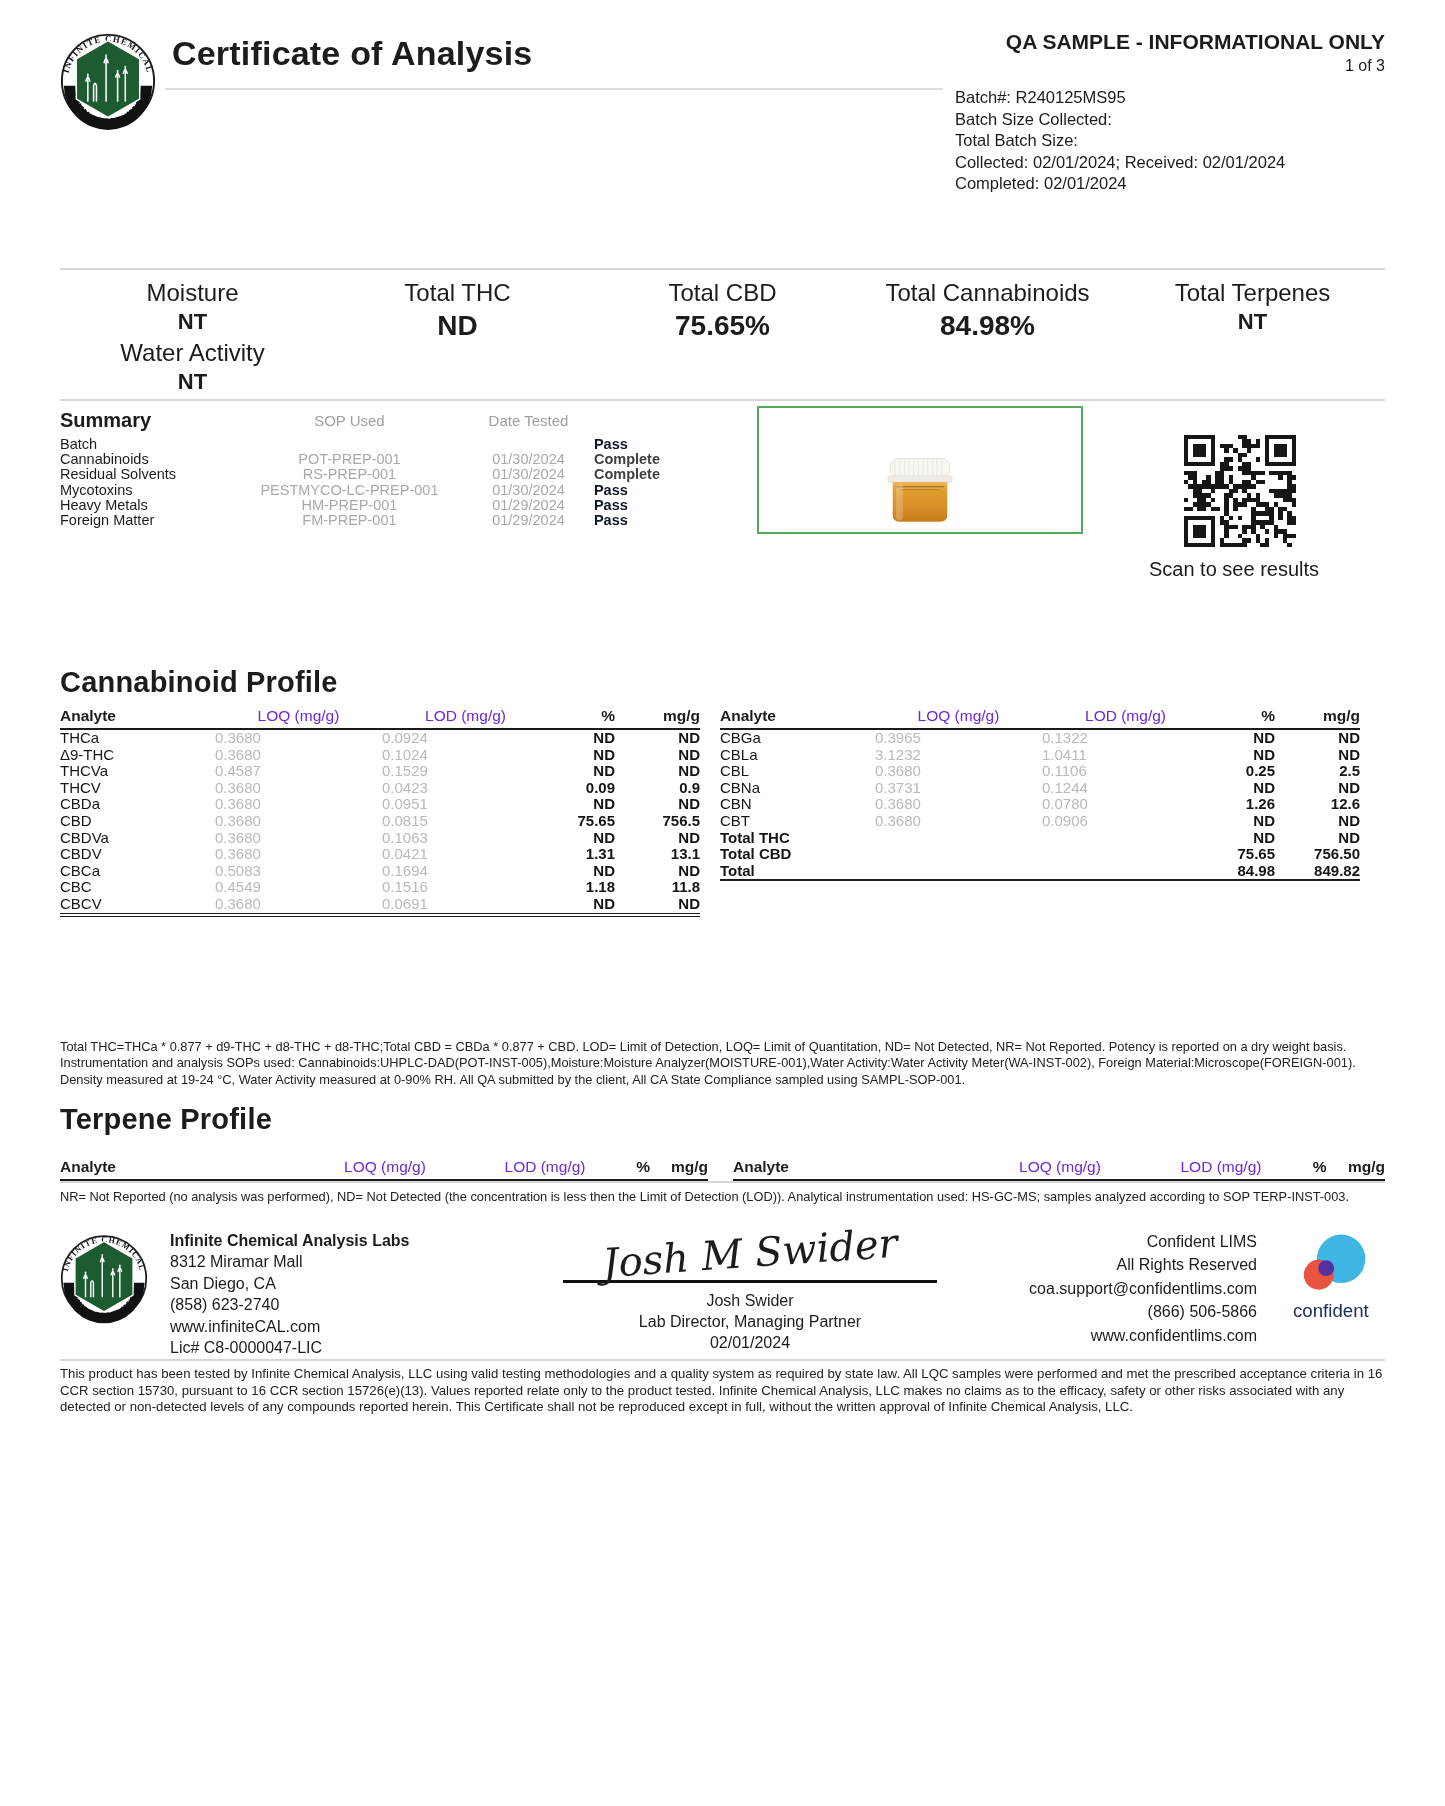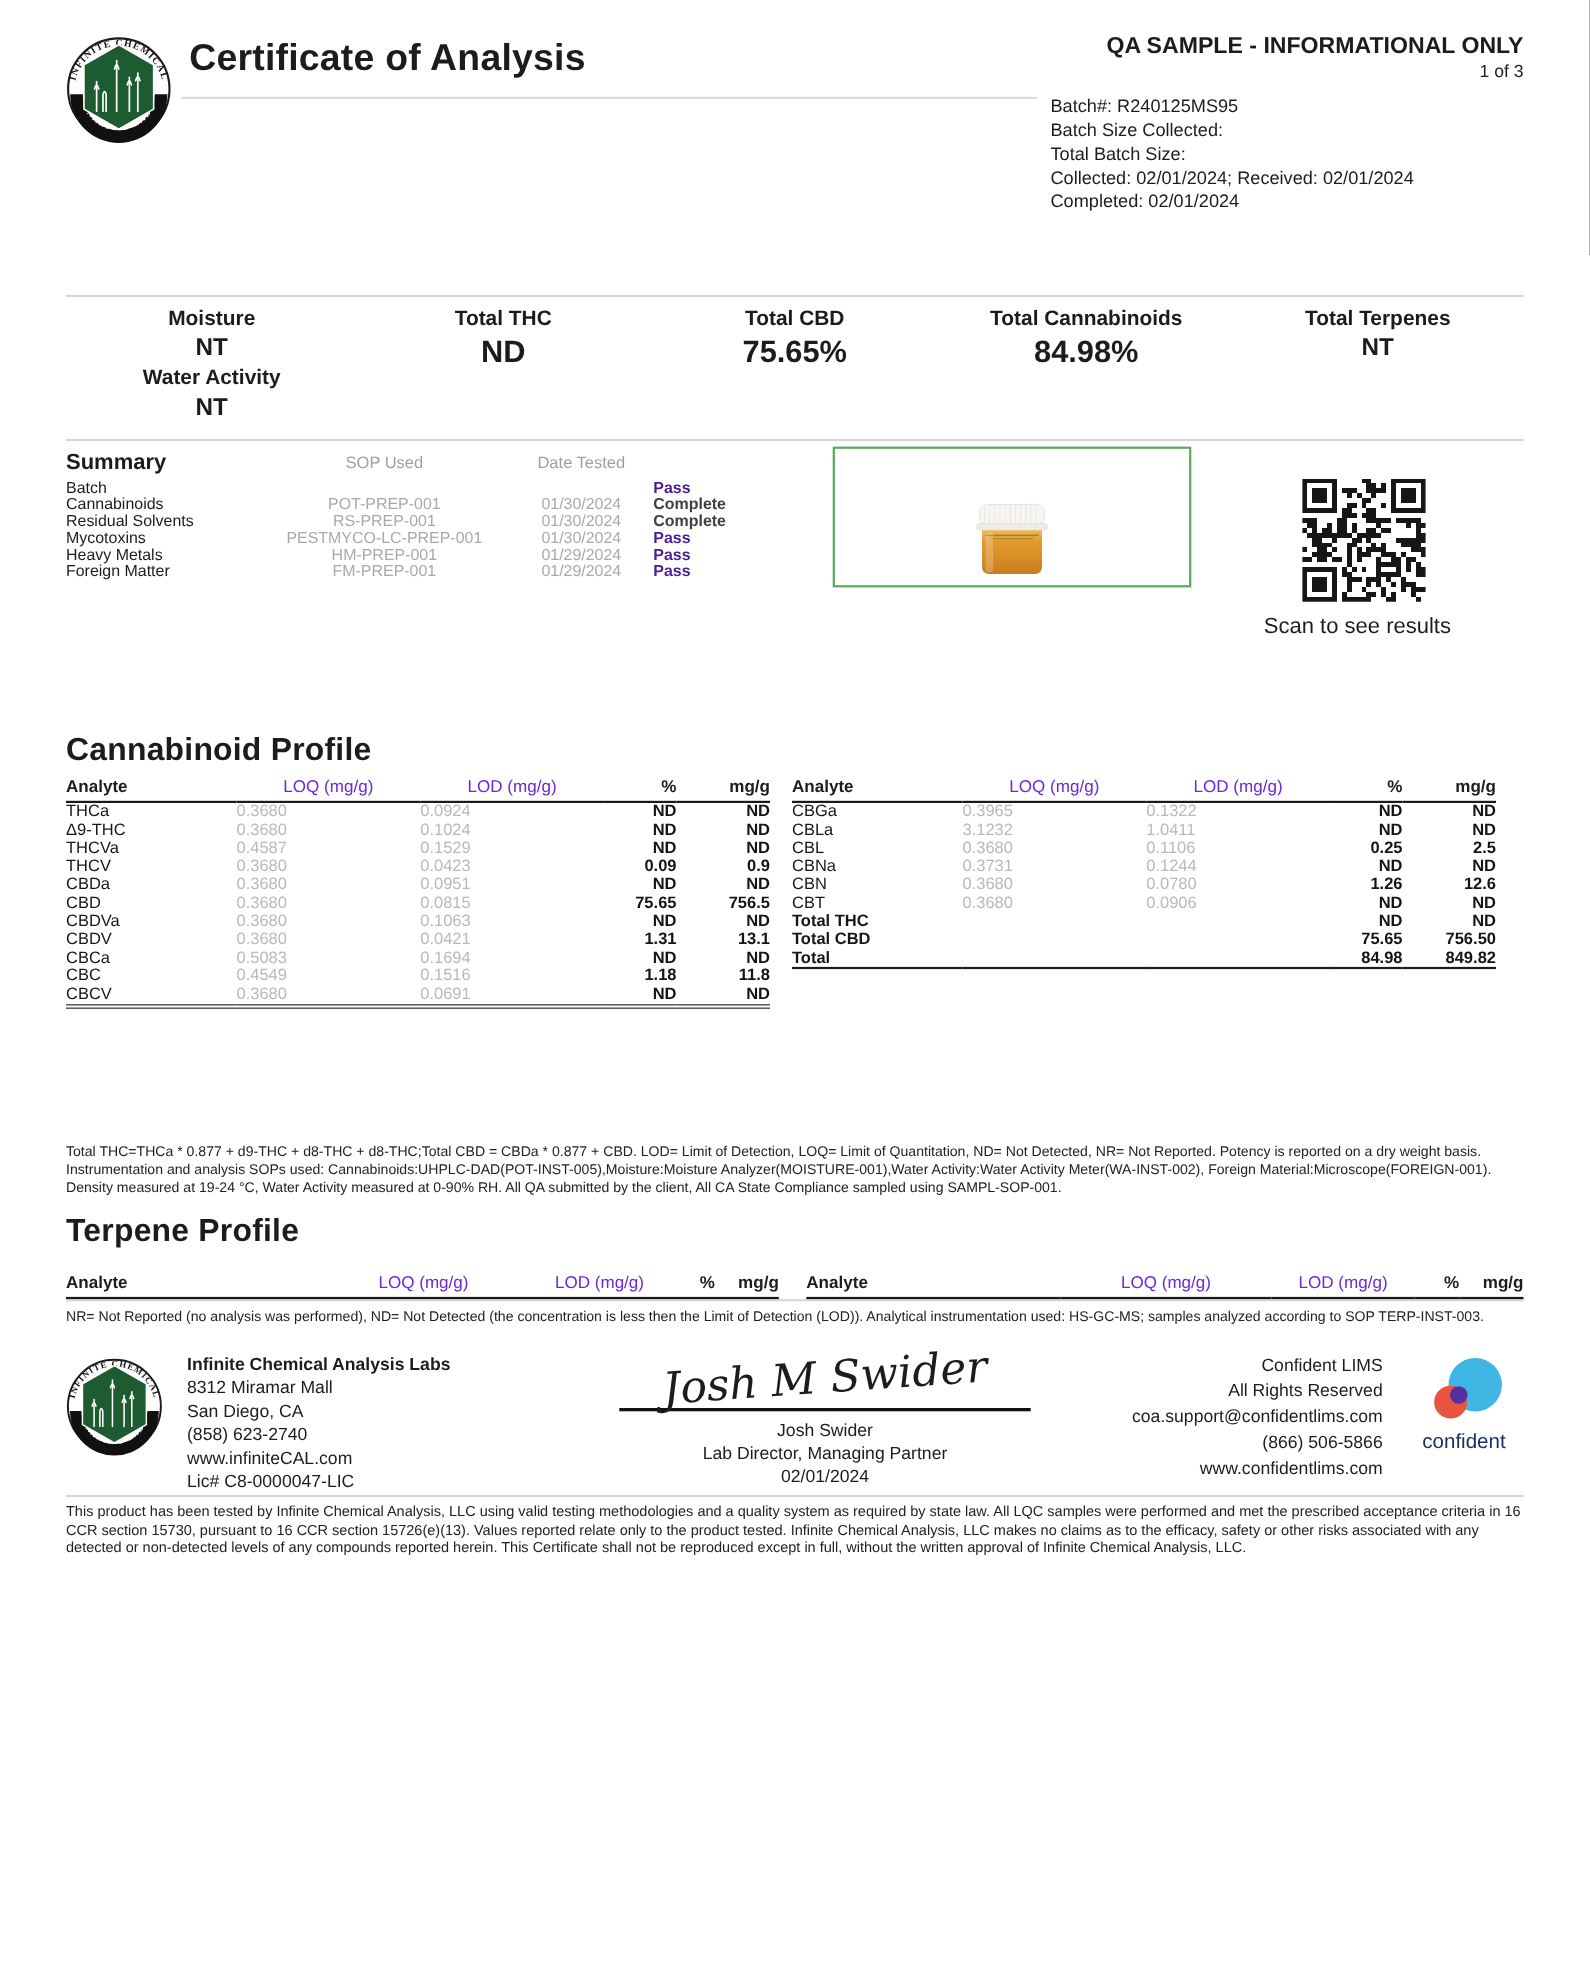--- a/index.html
+++ b/index.html
@@ -15,36 +15,36 @@
   .qa-label{font-size:21px;font-weight:700;text-align:right;white-space:nowrap;}
   .page-num{font-size:16px;text-align:right;margin-top:3px;}
   .batch-info{margin-top:12px;margin-left:22px;font-size:16.5px;line-height:21.5px;text-align:left;}
 
   hr.rule{border:none;border-top:2px solid #d6d6d6;margin:0;}
   #rule1{margin-top:16px;}
 
   
   .metrics{display:flex;padding-top:9px;height:120px;}
   .metric{flex:1;text-align:center;}
-  .metric-label{font-size:19px;color:#1c1c1c;font-weight:bold;}
+  .metric-label{font-size:24px;color:#1c1c1c;}
   .metric-value{font-size:28px;font-weight:700;margin-top:3px;}
   .metric-value.small{font-size:22px;margin-top:2px;margin-bottom:4px;}
 
   
   .summary-section{position:relative;height:191px;}
   .summary-table{position:absolute;left:0;top:8px;width:600px;border-collapse:collapse;font-size:14.5px;}
   .summary-table th{padding:0 0 5px;}
   .summary-table .sum-title{font-size:20px;font-weight:700;text-align:left;}
   .summary-table th.gray{color:#9f9f9f;font-weight:400;text-align:center;font-size:15px;}
   .summary-table td{line-height:15.2px;vertical-align:top;padding:0;}
   .summary-table td:nth-child(1){width:168px;}
   .summary-table td:nth-child(2){width:252px;text-align:center;color:#a9a9a9;}
   .summary-table td:nth-child(3){width:112px;text-align:center;color:#a9a9a9;}
   .summary-table td:nth-child(4){padding-left:10px;}
-  td.pass{color:#4c1d95;font-weight:600;}
+  td.pass{color:#0f172a;font-weight:600;}
   td.complete{color:#404040;font-weight:600;}
   .green-box{position:absolute;left:697px;top:5px;width:322px;height:124px;border:2px solid #58a85c;
              background:#fff;display:flex;align-items:flex-end;justify-content:center;}
   .qr{position:absolute;left:1124px;top:34px;width:112px;height:112px;}
   .qr-caption{position:absolute;left:1034px;top:157px;width:280px;text-align:center;font-size:20px;}
 
   
   .section-title{font-size:29px;font-weight:700;letter-spacing:.2px;}
   #cann-title{margin-top:74px;}
   .cann-tables{display:flex;align-items:flex-start;margin-top:8px;}

